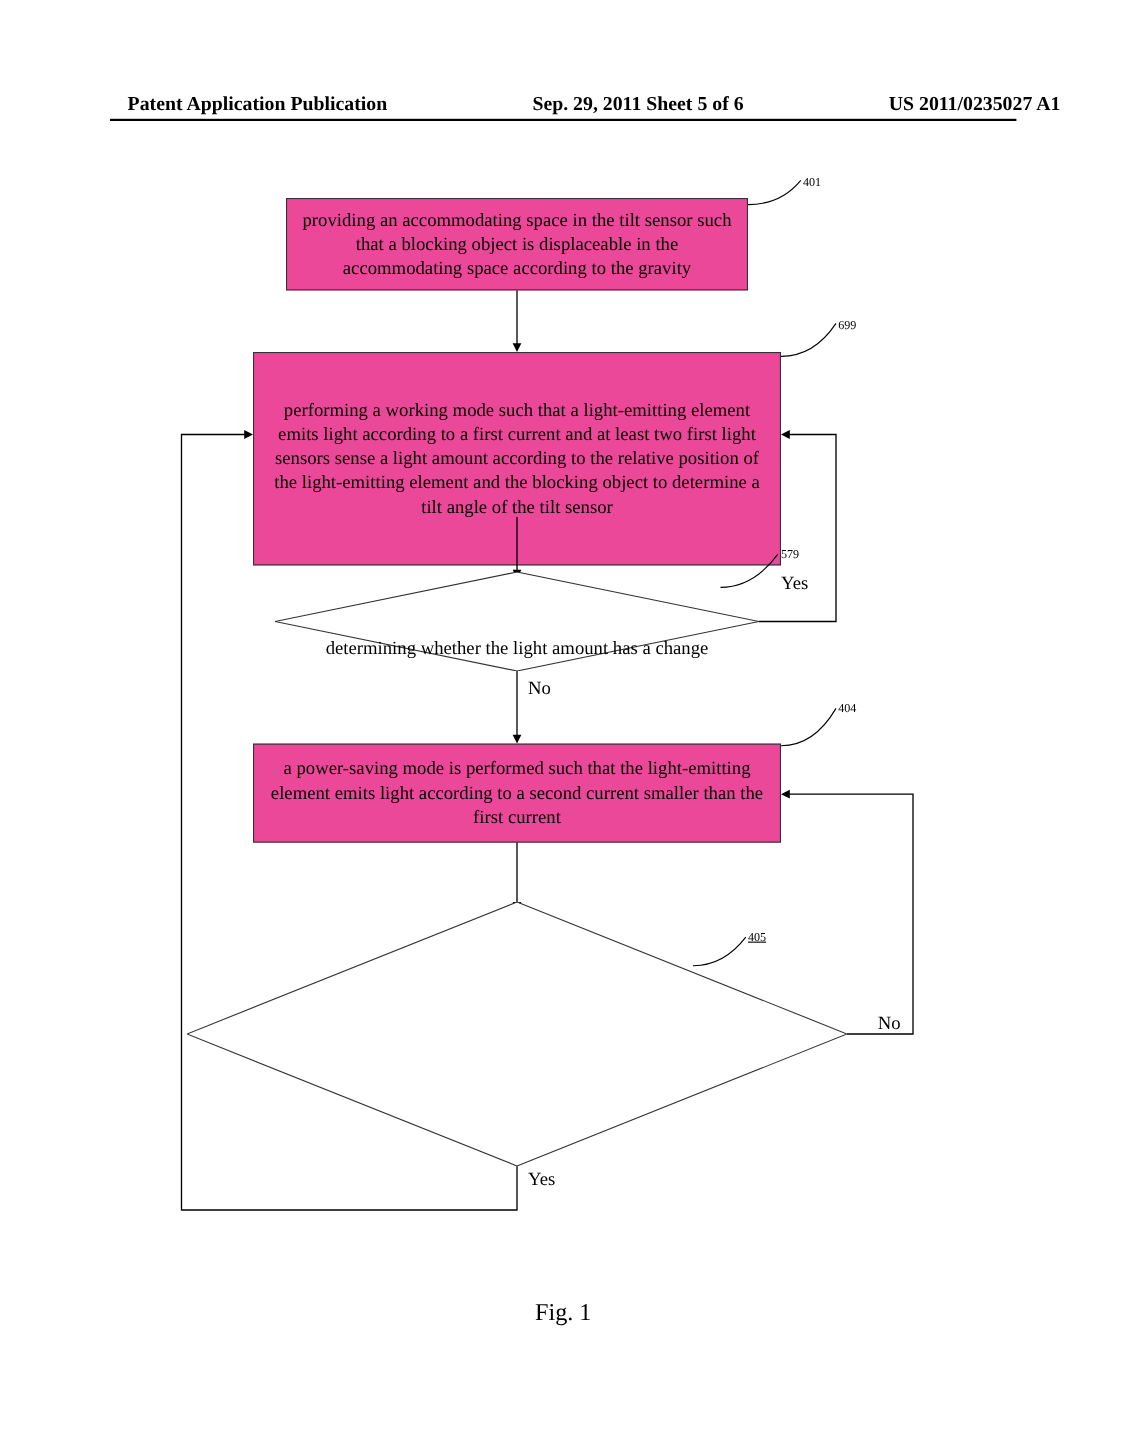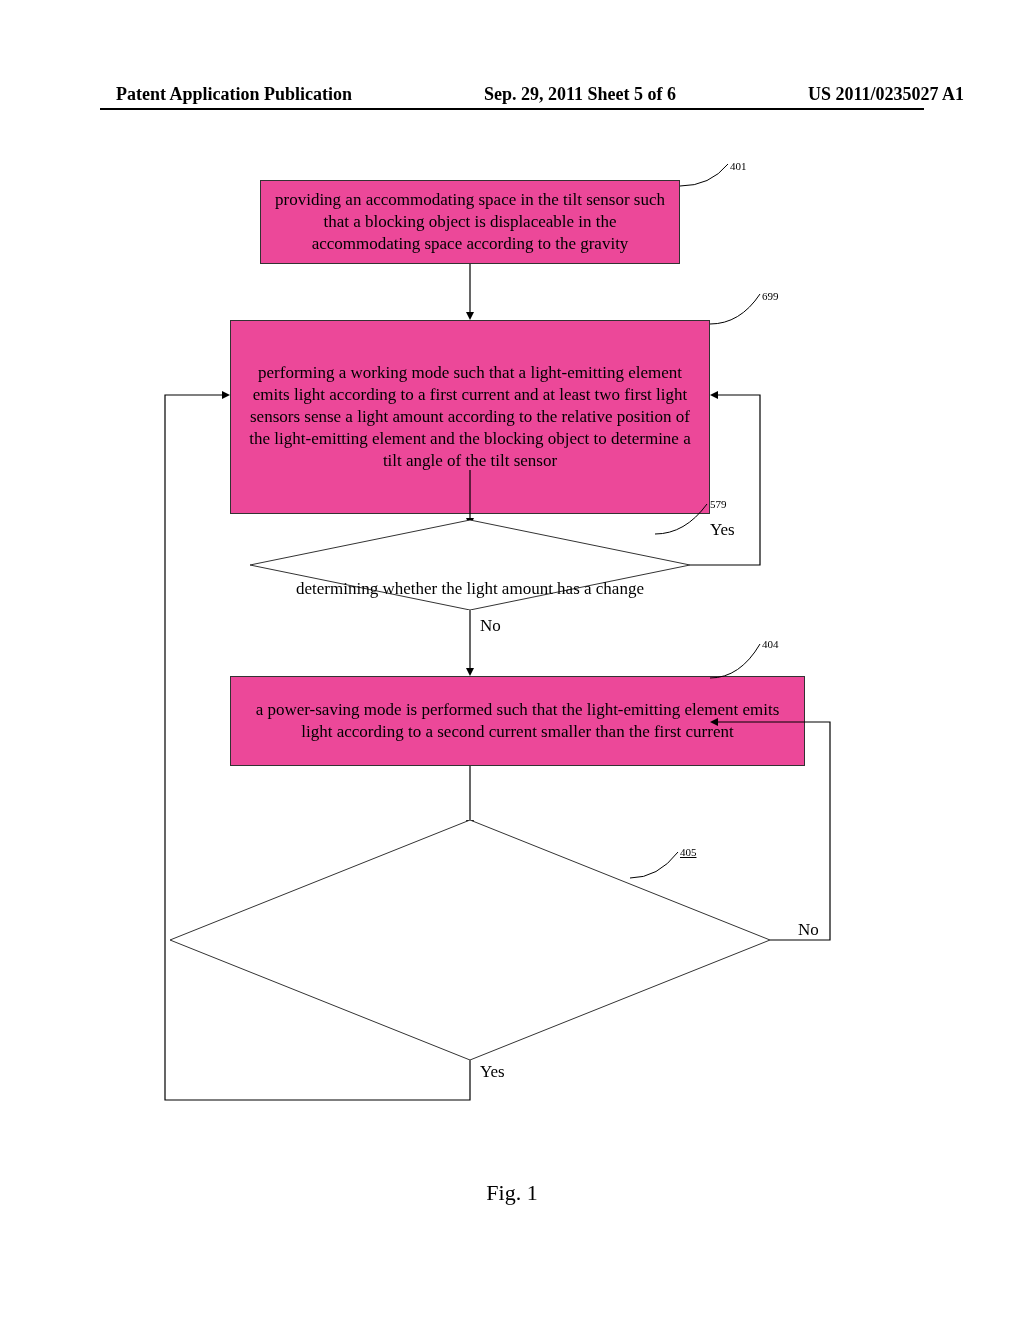--- a/index.html
+++ b/index.html
@@ -141,21 +141,21 @@
     <polyline points="0,175 70,175 70,5 26,5" stroke="#000" fill="none" stroke-width="1.2"></polyline>
     <polygon points="20,5 28,1 28,9" fill="#000"></polygon>
   </svg>
 
   <div class="yn" style="left:380px; top:456px;">No</div>
   <svg class="conn" style="left:365px; top:450px; width:10px; height:66px;">
     <line x1="5" y1="0" x2="5" y2="60" stroke="#000" stroke-width="1.2"></line>
     <polygon points="5,66 1,58 9,58" fill="#000"></polygon>
   </svg>
 
-  <div class="box" style="left:130px; top:516px; width:575px; height:90px;">
+  <div class="box" style="left:130px; top:516px; width:480px; height:90px;">
     <span>a power-saving mode is performed such that the light-emitting element emits light according to a second current smaller than the first current</span>
   </div>
   <div class="label" style="left:662px; top:478px;text-align:center;">404</div>
   <svg class="conn" style="left:610px; top:480px; width:60px; height:44px;">
     <path d="M0 38 Q 30 38 50 4" stroke="#000" fill="none" stroke-width="1"></path>
   </svg>
 
   <svg class="conn" style="left:365px; top:606px; width:10px; height:62px;">
     <line x1="5" y1="0" x2="5" y2="56" stroke="#000" stroke-width="1.2"></line>
     <polygon points="5,62 1,54 9,54" fill="#000"></polygon>

